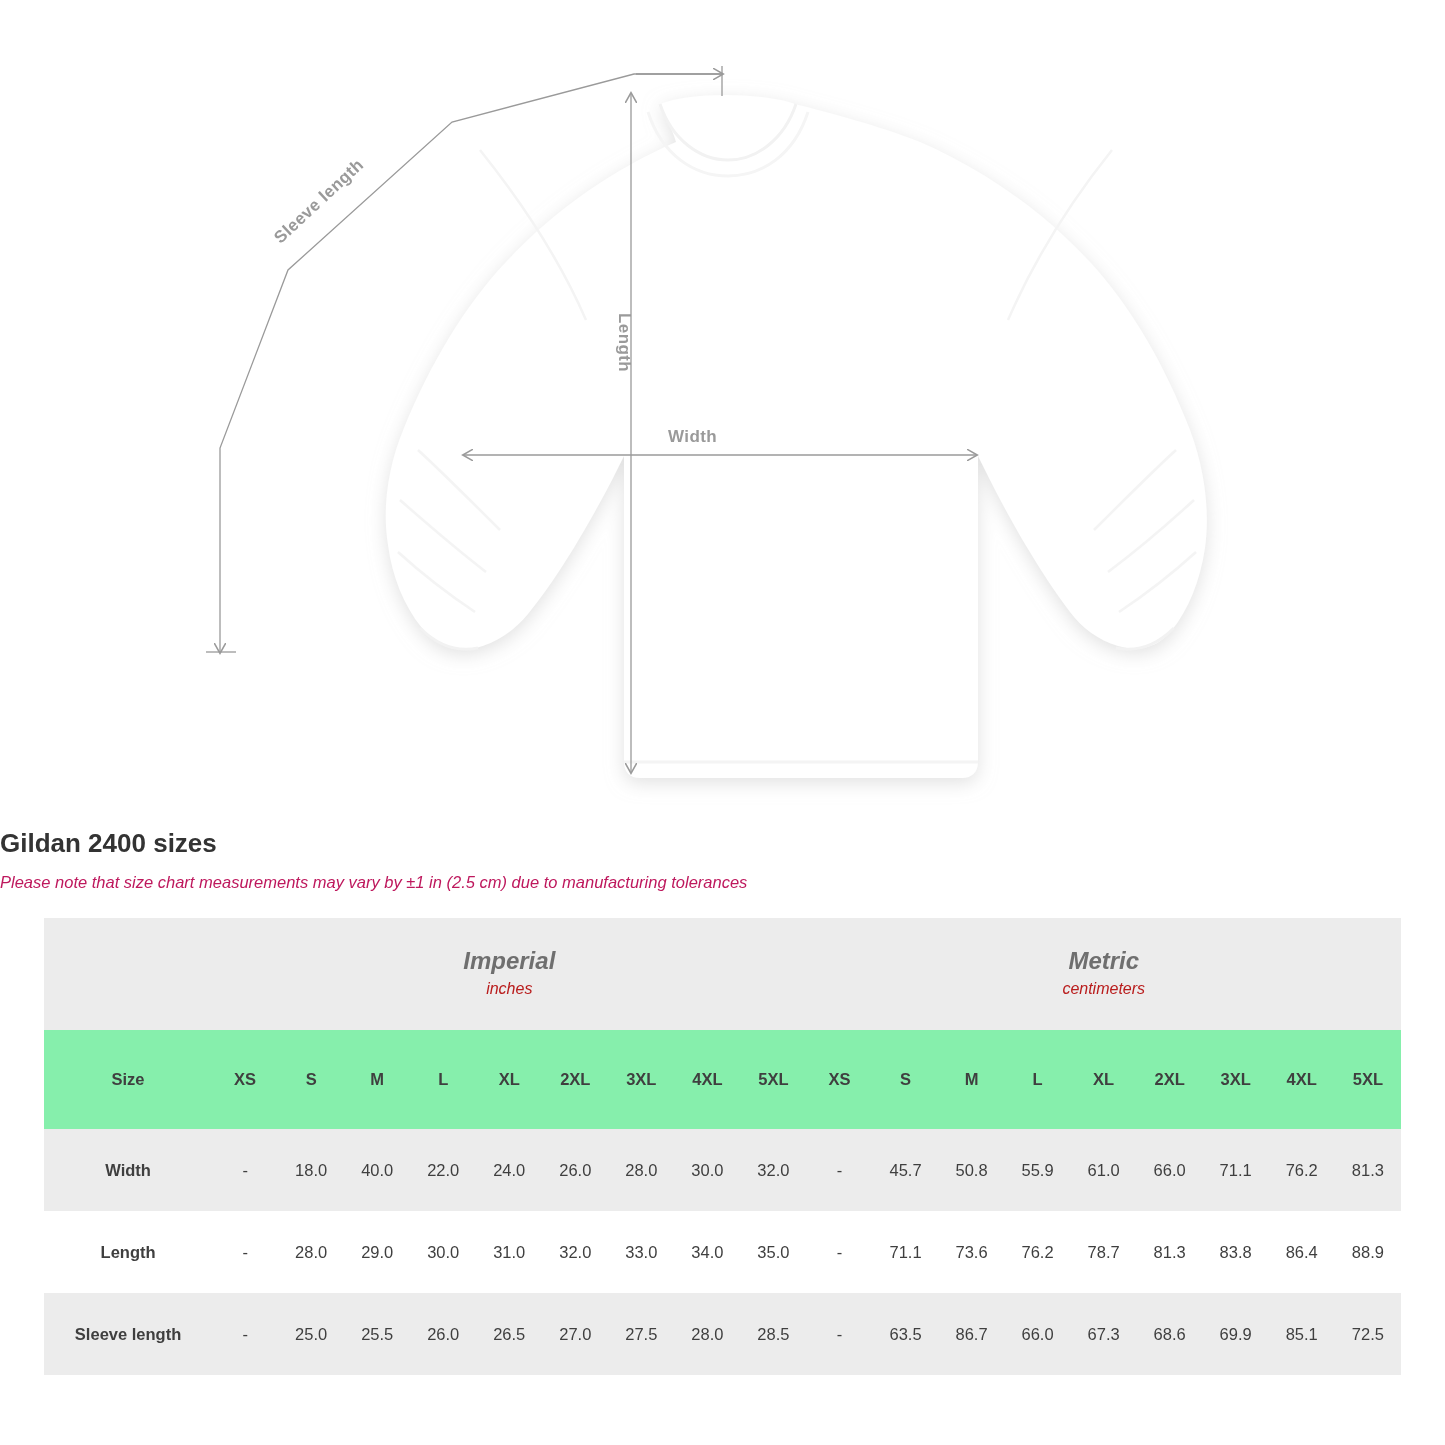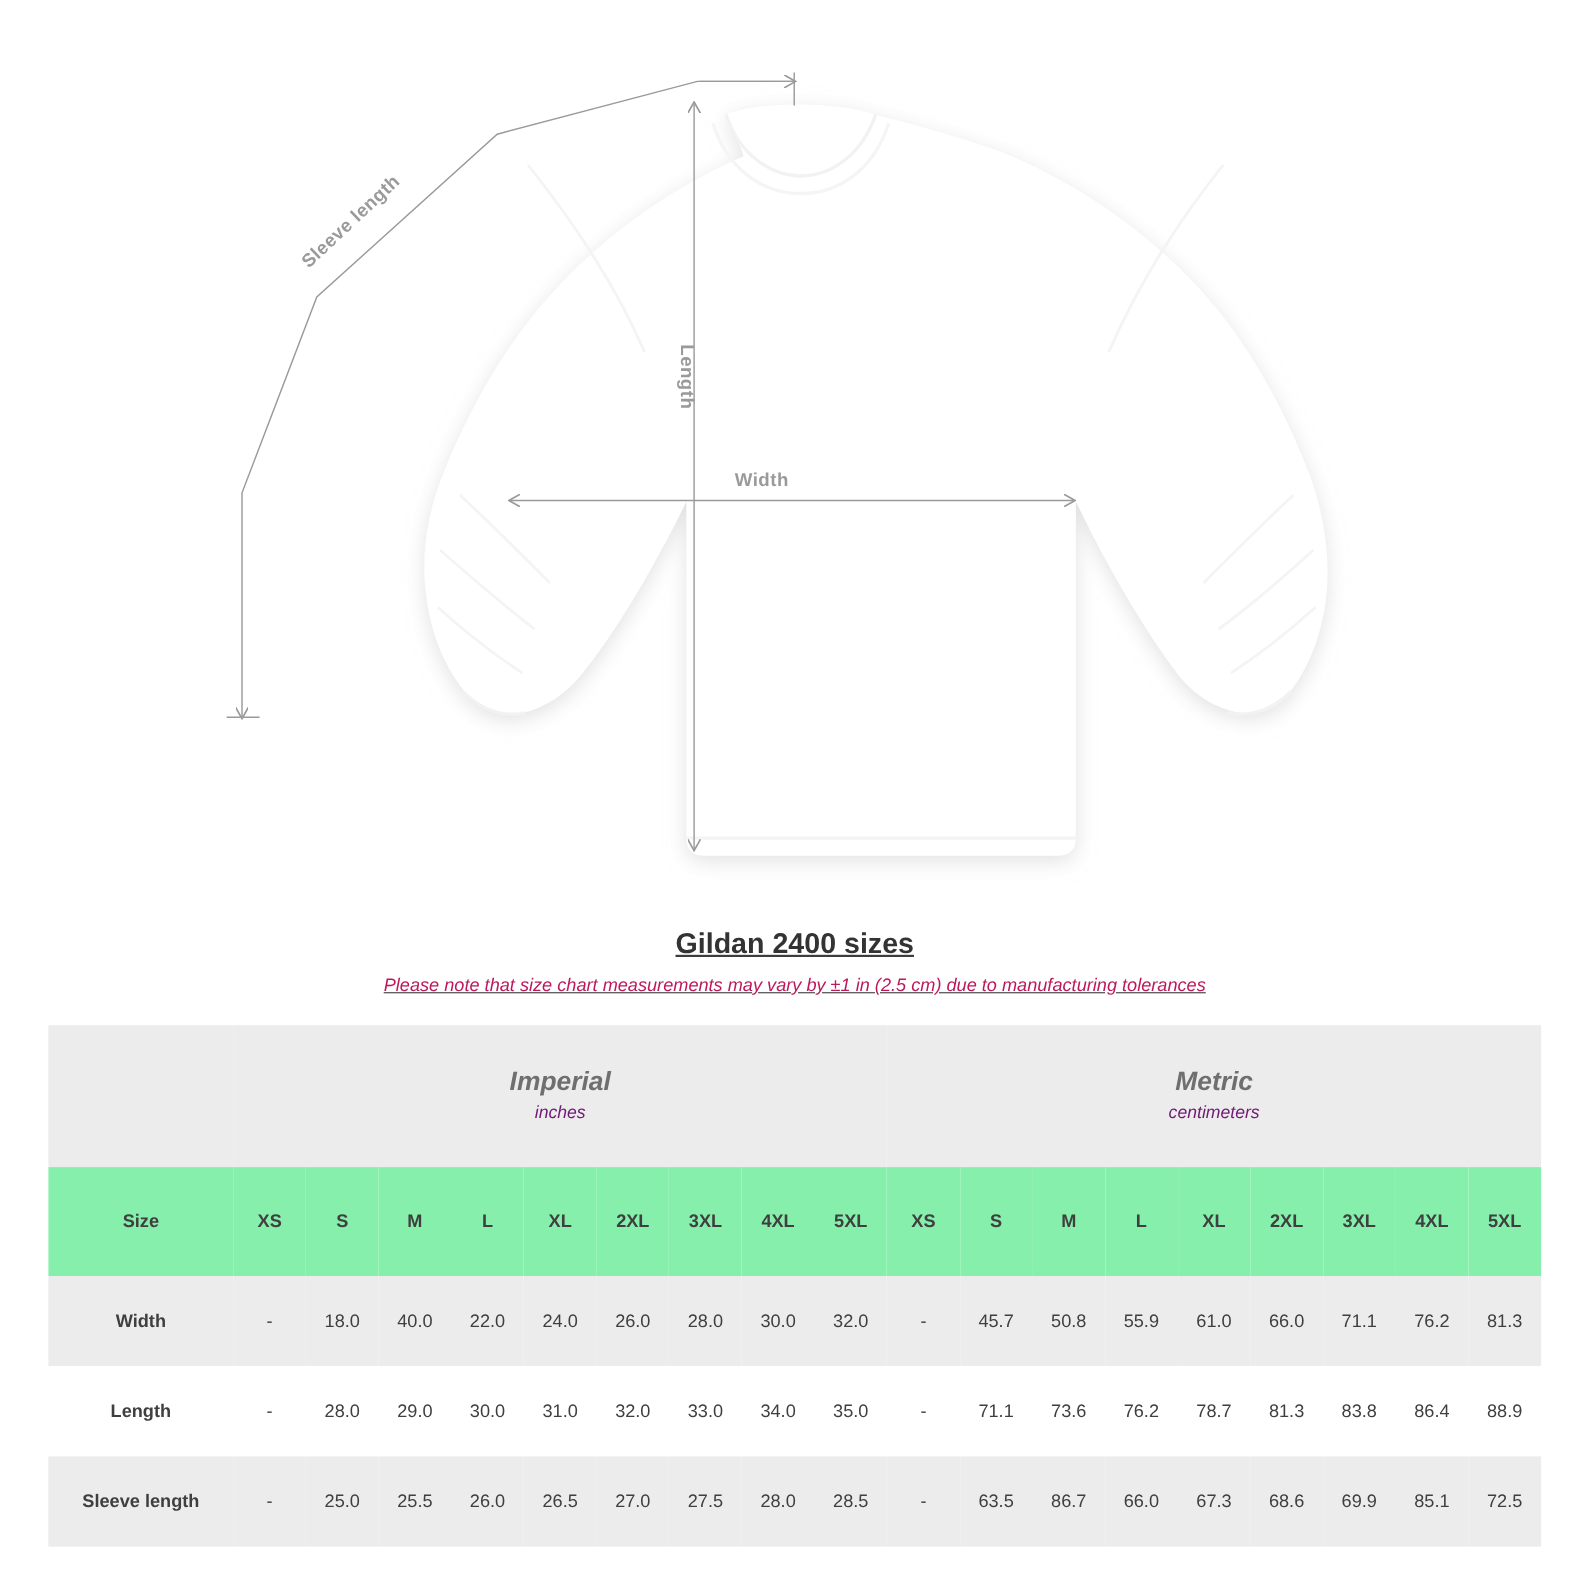--- a/index.html
+++ b/index.html
@@ -46,23 +46,21 @@
   }
   .dim-label.sleeve-label {
     left: 284px;
     top: 228px;
     transform: rotate(-43deg);
     transform-origin: left bottom;
   }
 
   
   .title-block {
-    text-align: center;
-    margin-top: 22px;
-    text-decoration: underline;
+    margin-top: 8px;
   }
   .chart-title {
     font-size: 26px;
     font-weight: bold;
     color: #333333;
     margin: 0;
   }
   .chart-note {
     font-size: 16.5px;
     font-style: italic;
@@ -82,34 +80,34 @@
   table.size-table th,
   table.size-table td {
     text-align: center;
     vertical-align: middle;
     font-size: 16.5px;
     color: #3f3f3f;
     padding: 0;
     border: none;
   }
   .unit-header td {
-    height: 129px;
+    height: 112px;
     background: #ececec;
   }
   .unit-name {
     font-size: 24px;
     font-style: italic;
     font-weight: bold;
     color: #6f6f6f;
     line-height: 1.25;
   }
   .unit-sub {
     font-size: 16px;
     font-style: italic;
-    color: #701a75;
+    color: #b91c1c;
     line-height: 1.6;
   }
   .size-row th, .size-row td {
     height: 99px;
     background: #86efac;
     font-weight: bold;
   }
   .data-row td, .data-row th {
     height: 82px;
   }

